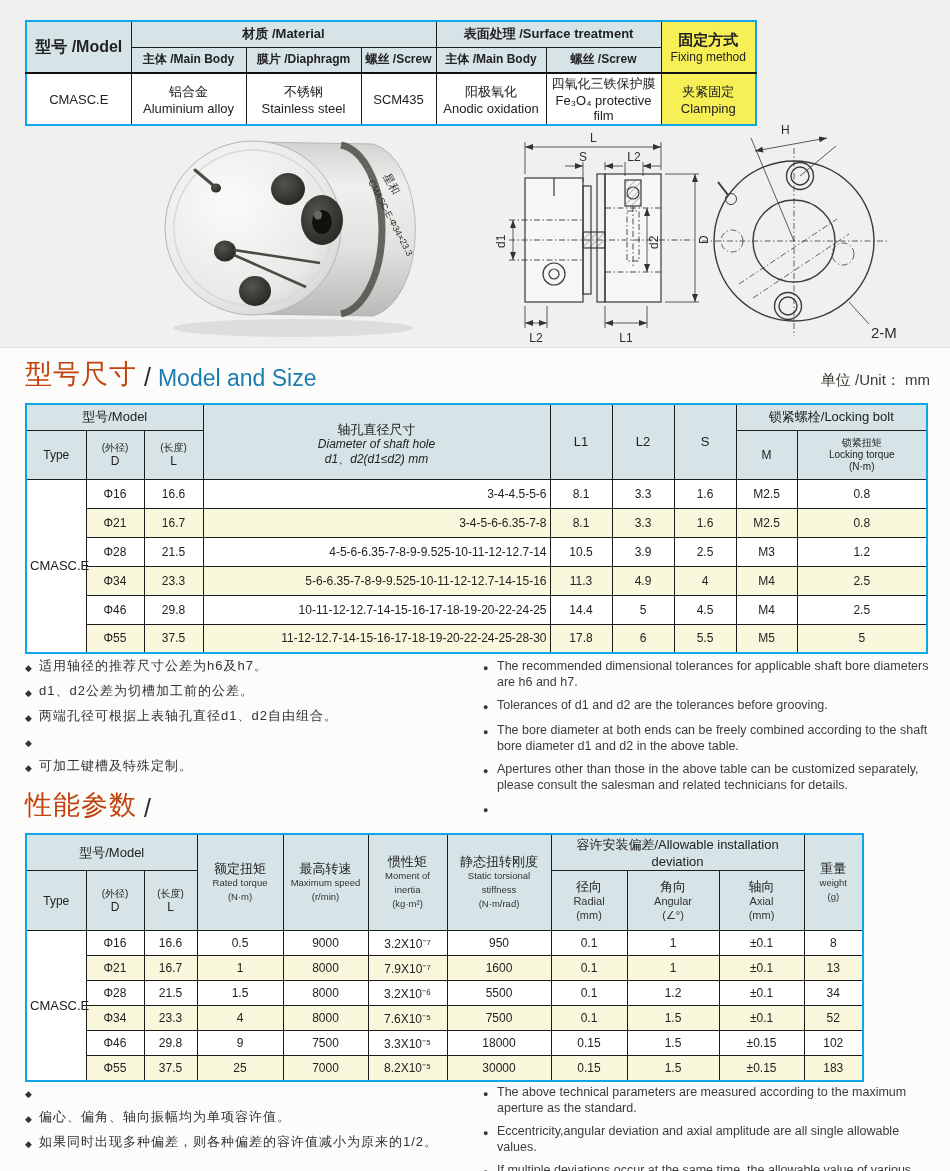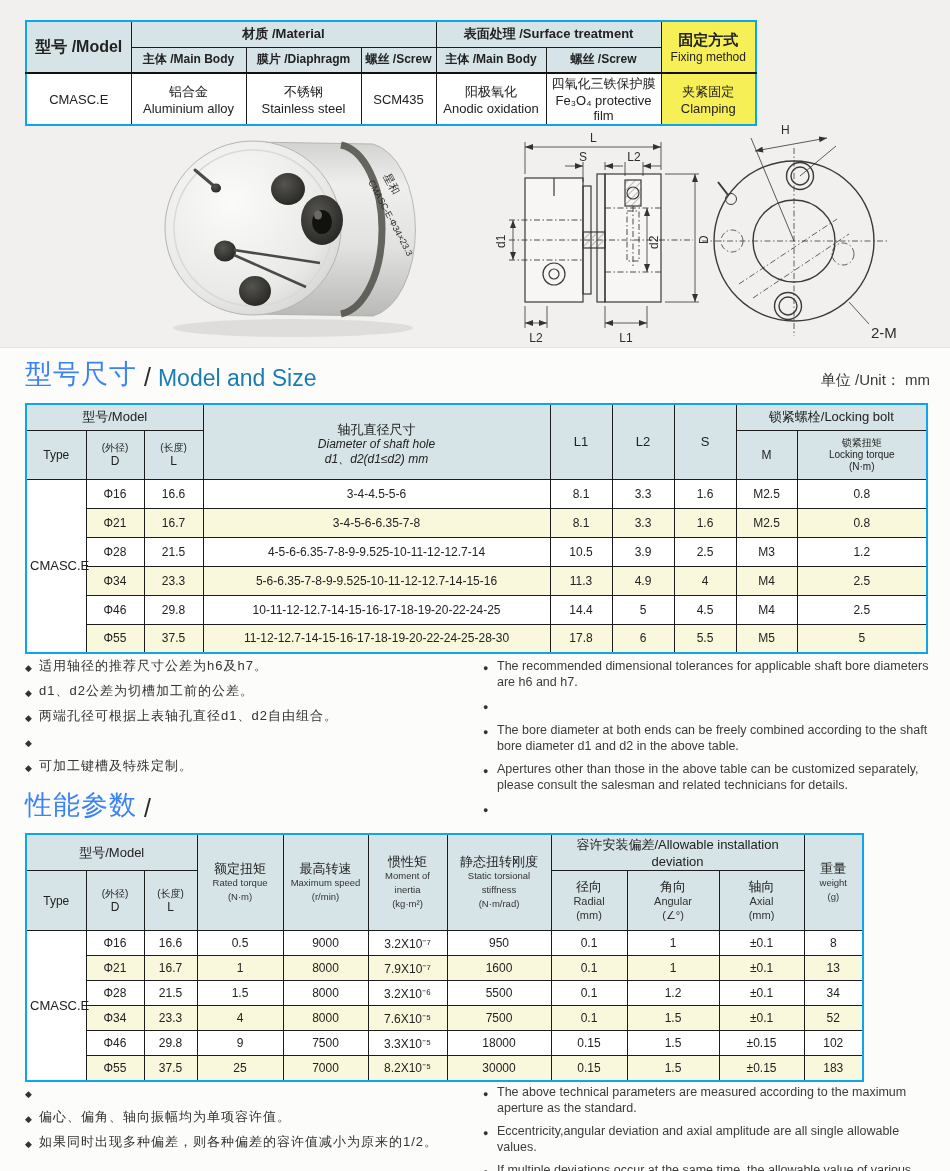--- a/index.html
+++ b/index.html
@@ -19,39 +19,39 @@
   .spec-tbl tr.hr1 th{height:26px;}
   .spec-tbl tr.hr2 th{height:26px;font-size:12px;}
   .spec-tbl tr.data td{height:36px;border-top:2px solid #111;font-size:13px;}
   .spec-tbl .model-hd{font-size:16px;}
   .spec-tbl .yellow{background:#f6ef55;}
   .spec-tbl .fixing-hd{font-size:15px;margin-top:16px;}
   .spec-tbl .fixing-hd .en{font-size:12px;font-weight:normal;}
 
   
   .section-title{position:absolute;left:25px;width:905px;display:flex;align-items:flex-end;}
-  .t-cn{font-size:27px;color:#3b82f6;letter-spacing:1px;}
+  .t-cn{font-size:27px;color:#c2410c;letter-spacing:1px;}
   .t-sep{font-size:25px;color:#2d2c2b;margin:0 7px;}
   .t-en{font-size:23px;color:#1b7cb0;}
   .unit{margin-left:auto;font-size:15px;color:#3a3936;padding-bottom:2px;}
   #title1{top:356px;} #title2{top:787px;}
 
   
   .size-tbl{position:absolute;left:25px;top:403px;width:903px;font-size:12px;}
   .size-tbl thead tr.hr1 th{height:26px;font-size:13px;}
   .size-tbl thead tr.hr2 th{height:49px;}
   .size-tbl tbody tr{height:29px;}
   .size-tbl tbody tr:nth-child(even) td{background:#faf8dc;}
   .small{font-size:10px;line-height:12px;}
   .hole-hd div{line-height:15px;}
   .hole-hd .cn{font-size:13px;margin-top:6px;}
   .hole-hd .en{font-size:12px;font-style:italic;}
   .torque-hd div{line-height:12px;font-size:10px;}
   .type-cell{background:#fff;font-size:13px;}
-  td.holes{text-align:center;}
+  td.holes{text-align:right;}
 
   
   .perf-tbl{position:absolute;left:25px;top:833px;width:837px;font-size:12px;}
   .perf-tbl thead tr.hr1 th{height:28px;font-size:13px;}
   .perf-tbl thead tr.hr2 th{height:60px;}
   .perf-tbl tbody tr{height:25px;}
   .perf-tbl tbody tr:nth-child(even) td{background:#faf8dc;}
   .ph div{line-height:14px;}
   .ph .cn{font-size:13px;}
   .ph .en{font-size:9.5px;color:#333;}
@@ -419,20 +419,21 @@
           <span>可加工键槽及特殊定制。</span>
         </li>
     </ul>
     <ul class="col-en">
       <li>
           <span class="blt">●</span>
           <span>The recommended dimensional tolerances for applicable shaft bore diameters are h6 and h7.</span>
         </li>
       <li>
           <span class="blt">●</span>
+          <span>Tolerances of d1 and d2 are the tolerances before grooving.</span>
         </li>
       <li>
           <span class="blt">●</span>
           <span>The bore diameter at both ends can be freely combined according to the shaft bore diameter d1 and d2 in the above table.</span>
         </li>
       <li>
           <span class="blt">●</span>
           <span>Apertures other than those in the above table can be customized separately, please consult the salesman and related technicians for details.</span>
         </li>
       <li>

